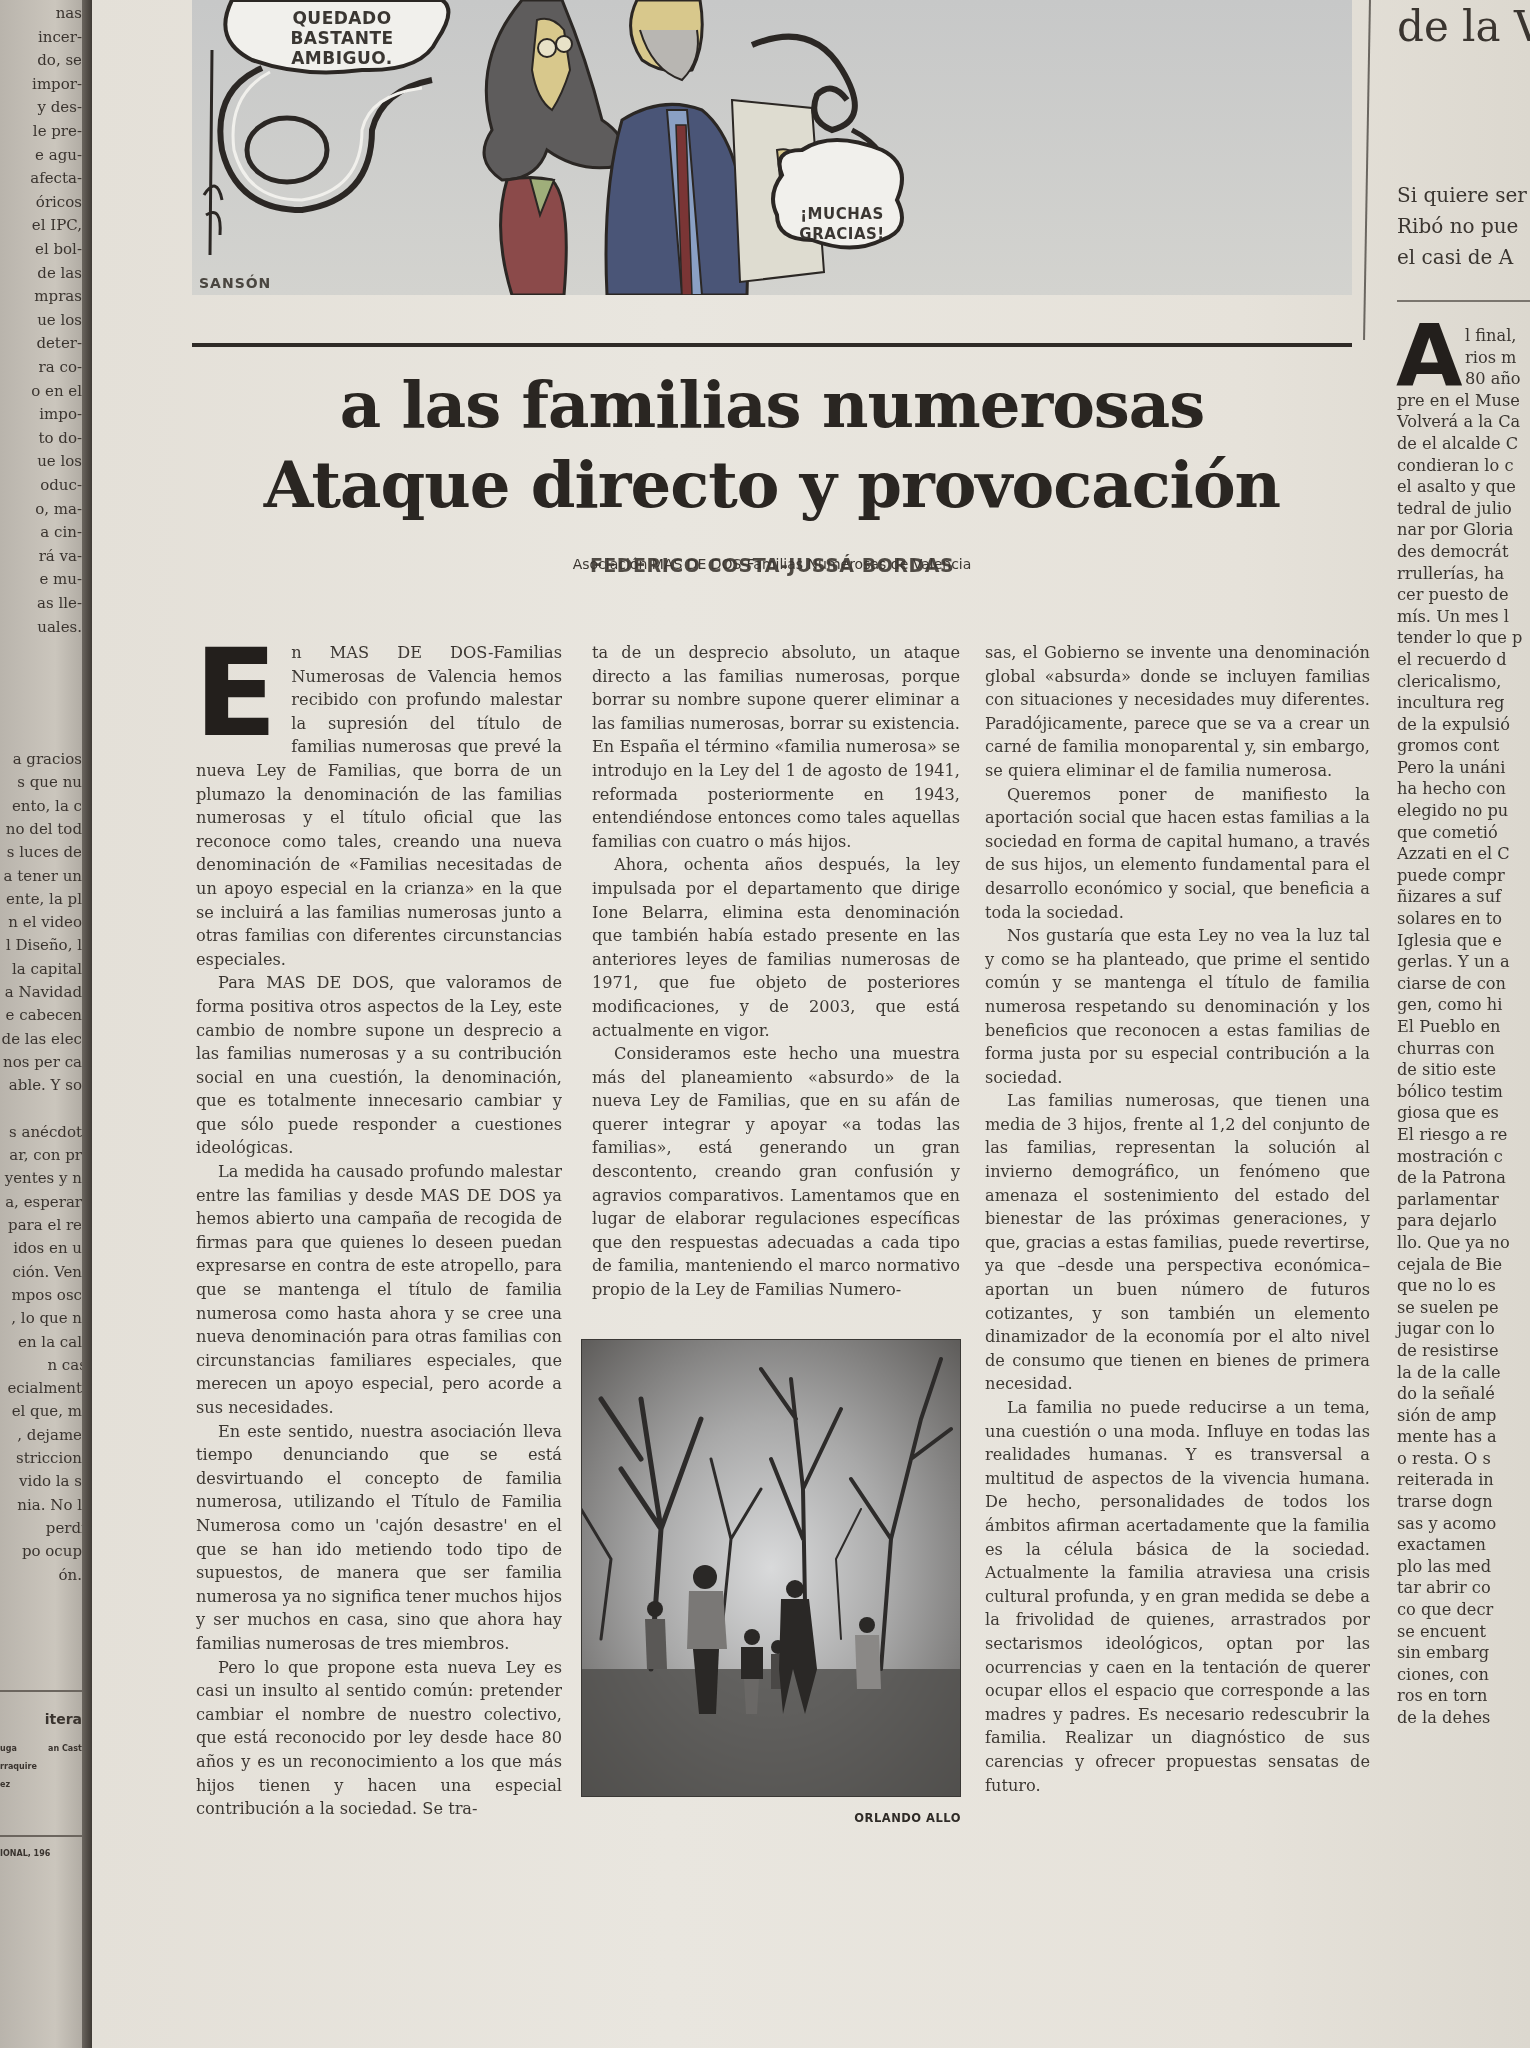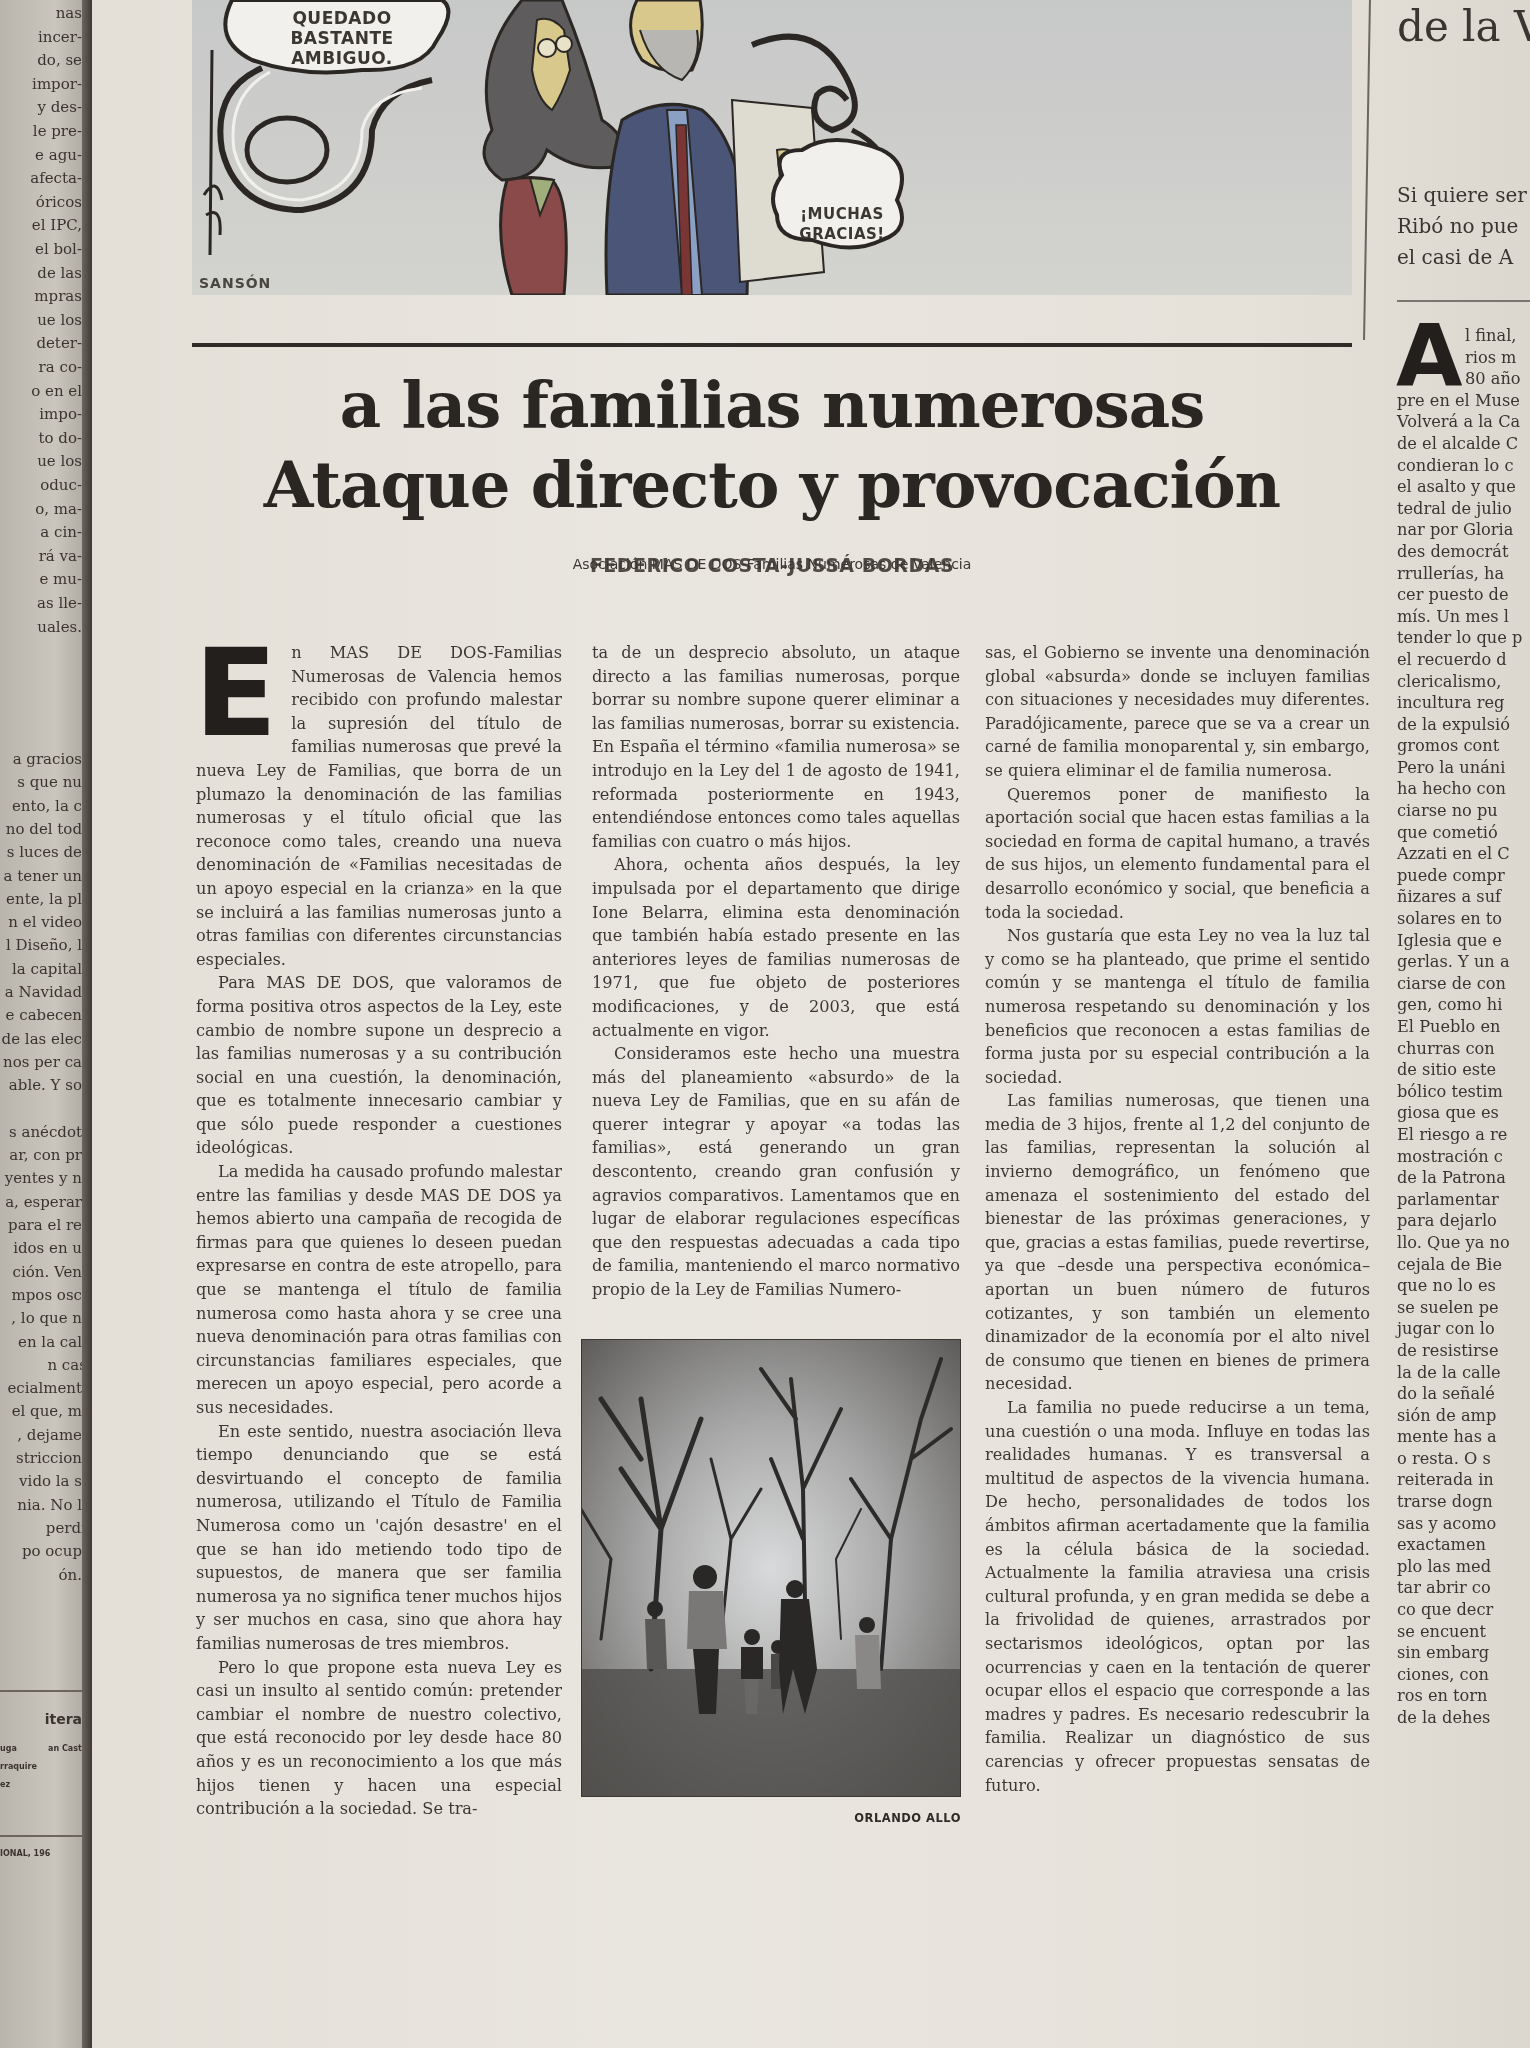--- a/index.html
+++ b/index.html
@@ -319,21 +319,21 @@
       <div class="ln">cer puesto de</div>
       <div class="ln">mís. Un mes l</div>
       <div class="ln">tender lo que p</div>
       <div class="ln">el recuerdo d</div>
       <div class="ln">clericalismo,</div>
       <div class="ln">incultura reg</div>
       <div class="ln">de la expulsió</div>
       <div class="ln">gromos cont</div>
       <div class="ln">Pero la unáni</div>
       <div class="ln">ha hecho con</div>
-      <div class="ln">ciarse no pu</div>
+      <div class="ln">elegido no pu</div>
       <div class="ln">que cometió</div>
       <div class="ln">Azzati en el C</div>
       <div class="ln">puede compr</div>
       <div class="ln">ñizares a suf</div>
       <div class="ln">solares en to</div>
       <div class="ln">Iglesia que e</div>
       <div class="ln">gerlas. Y un a</div>
       <div class="ln">ciarse de con</div>
       <div class="ln">gen, como hi</div>
       <div class="ln">El Pueblo en</div>

